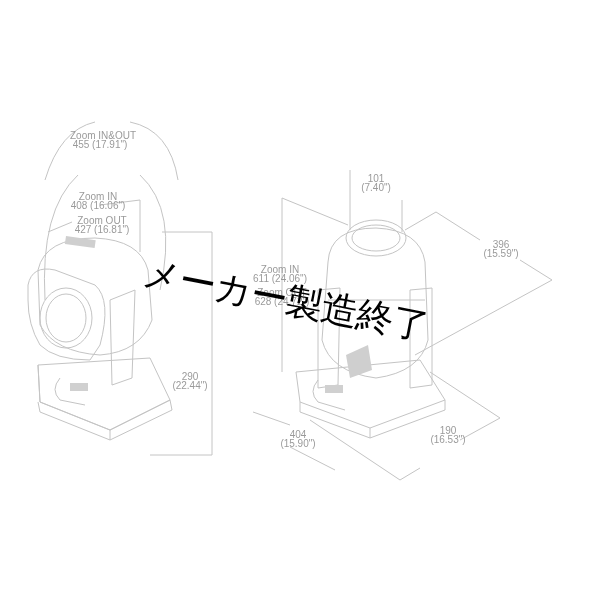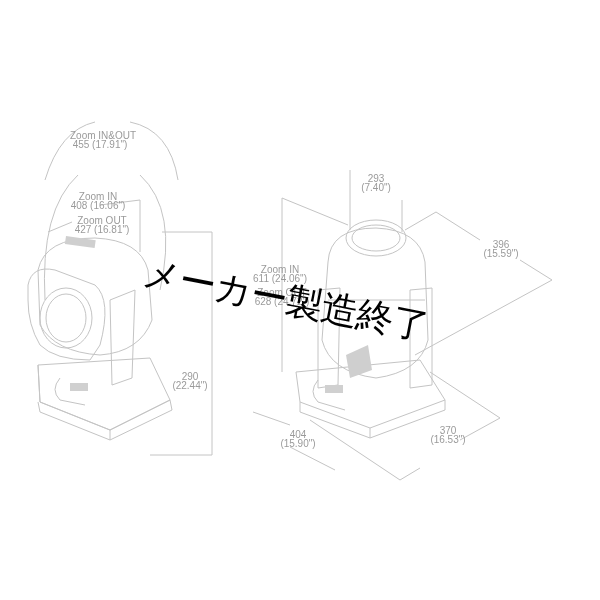--- a/index.html
+++ b/index.html
@@ -90,37 +90,37 @@
 <div class="dim" style="left:72px;top:216px;width:60px;">
   <div>Zoom OUT</div>
   <div>427 (16.81")</div>
 </div>
 <div class="dim" style="left:170px;top:372px;width:40px;">
   <div>290</div>
   <div>(22.44")</div>
 </div>
 
 <div class="dim" style="left:358px;top:174px;width:36px;">
-  <div>293</div>
+  <div>101</div>
   <div>(7.40")</div>
 </div>
 <div class="dim" style="left:478px;top:240px;width:46px;">
   <div>396</div>
   <div>(15.59")</div>
 </div>
 <div class="dim" style="left:252px;top:265px;width:56px;">
   <div>Zoom IN</div>
   <div>611 (24.06")</div>
 </div>
 <div class="dim" style="left:254px;top:288px;width:56px;">
   <div>Zoom OUT</div>
   <div>628 (24.72")</div>
 </div>
 <div class="dim" style="left:276px;top:430px;width:44px;">
   <div>404</div>
   <div>(15.90")</div>
 </div>
 <div class="dim" style="left:426px;top:426px;width:44px;">
-  <div>370</div>
+  <div>190</div>
   <div>(16.53")</div>
 </div>
 
 <div class="overlay">メーカー製造終了</div>
 
 </body></html>

